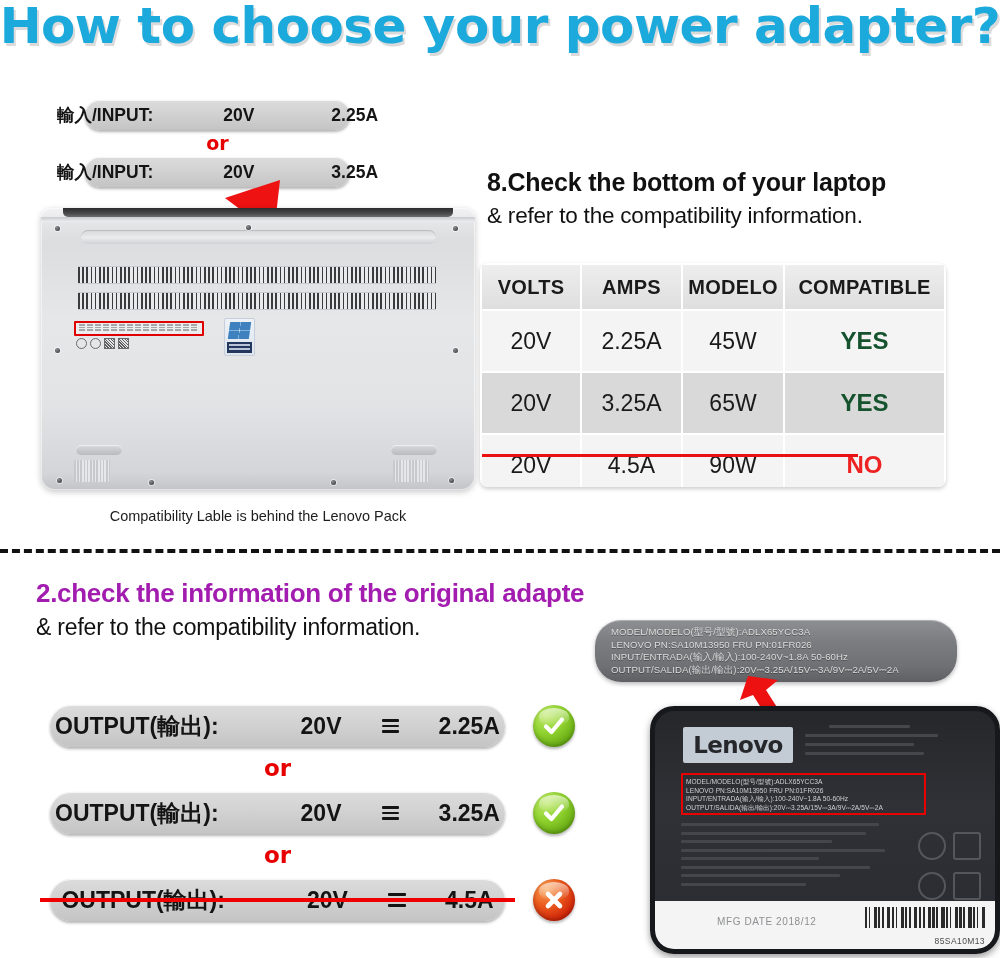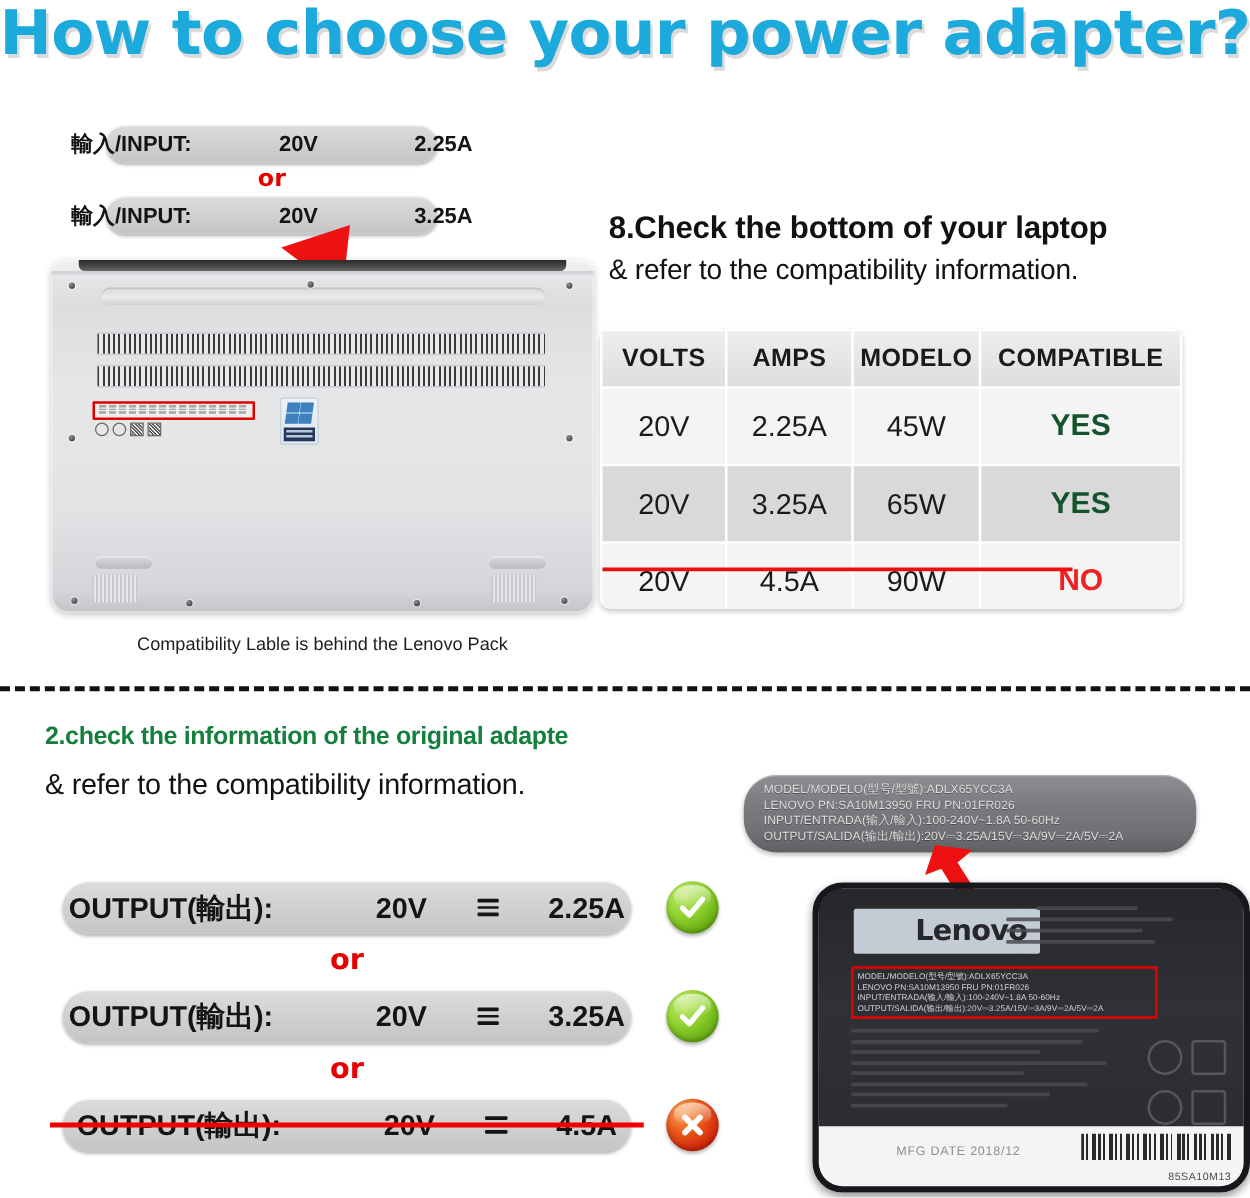--- a/index.html
+++ b/index.html
@@ -205,22 +205,22 @@
   }
 
   
   #divider{
     position:absolute;left:0px;top:549px;width:1000px;height:0;
     border-top:4px dashed #111;
   }
 
   
   #s2-head{
-    position:absolute;left:36px;top:578px;font-size:20px;font-weight:bold;
-    color:#15803d;white-space:nowrap;letter-spacing:-.3px;
+    position:absolute;left:36px;top:578px;font-size:26px;font-weight:bold;
+    color:#a21caf;white-space:nowrap;letter-spacing:-.3px;
   }
   #s2-sub{
     position:absolute;left:36px;top:614px;font-size:23px;color:#111;
     white-space:nowrap;letter-spacing:-.2px;
   }
 
   
   #pill-out-1{left:50px;top:705px;width:455px;height:42px;font-size:23px;}
   #pill-out-2{left:50px;top:792px;width:455px;height:42px;font-size:23px;}
   #pill-out-3{left:50px;top:879px;width:455px;height:42px;font-size:23px;}
@@ -277,21 +277,21 @@
     border-radius:24px 24px 24px 24px;
     background:linear-gradient(180deg,#26272b 0%,#303136 40%,#2a2b30 100%);
     border:5px solid #17181b;
     box-sizing:border-box;
     overflow:hidden;
     box-shadow:0 3px 7px rgba(0,0,0,.4);
   }
   #lenovo-patch{
     position:absolute;left:28px;top:16px;width:110px;height:36px;
     background:#c3cbd4;border-radius:2px;
-    display:flex;align-items:center;justify-content:center;padding-left:39px;
+    display:flex;align-items:center;justify-content:center;
   }
   #lenovo-patch span{
     font-size:23px;font-weight:bold;color:#26272b;letter-spacing:-.6px;
     font-family:"DejaVu Sans","Liberation Sans",sans-serif;
   }
   #adapter-faint{
     position:absolute;left:150px;top:14px;width:170px;height:52px;
   }
   #adapter-faint i{display:block;height:3px;margin-bottom:6px;
     background:#4b4c51;border-radius:1px;opacity:.85;}

